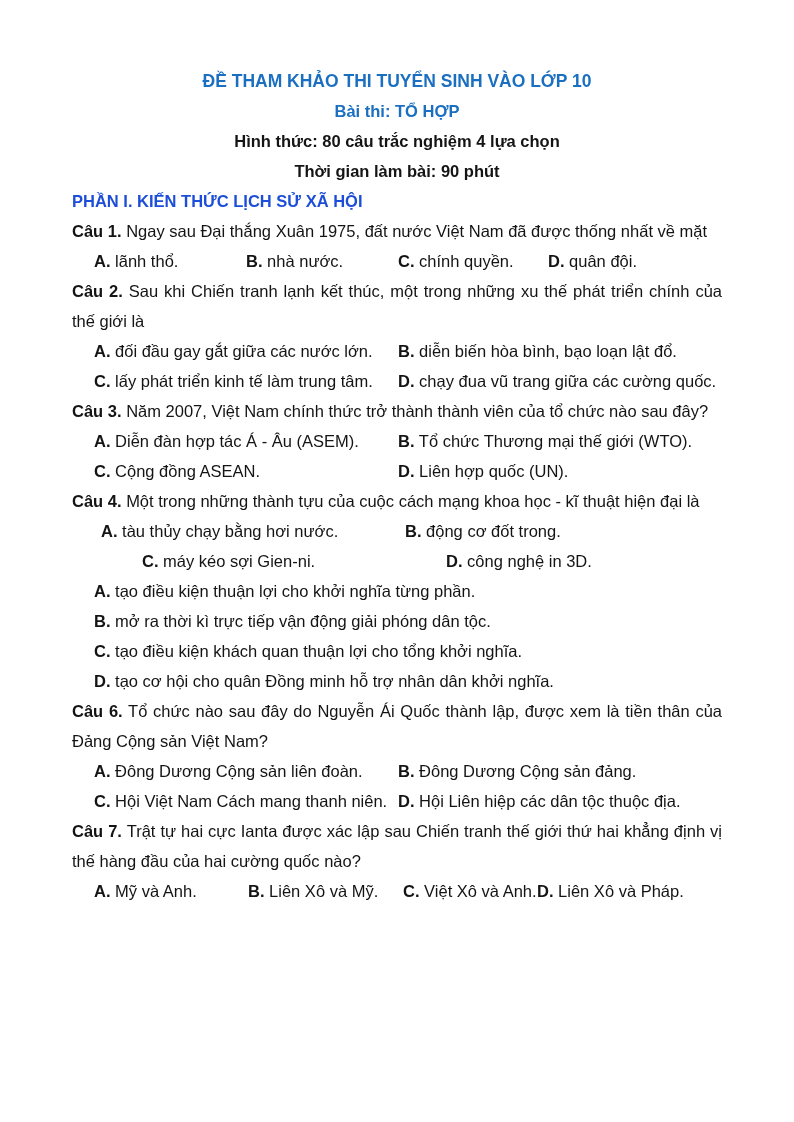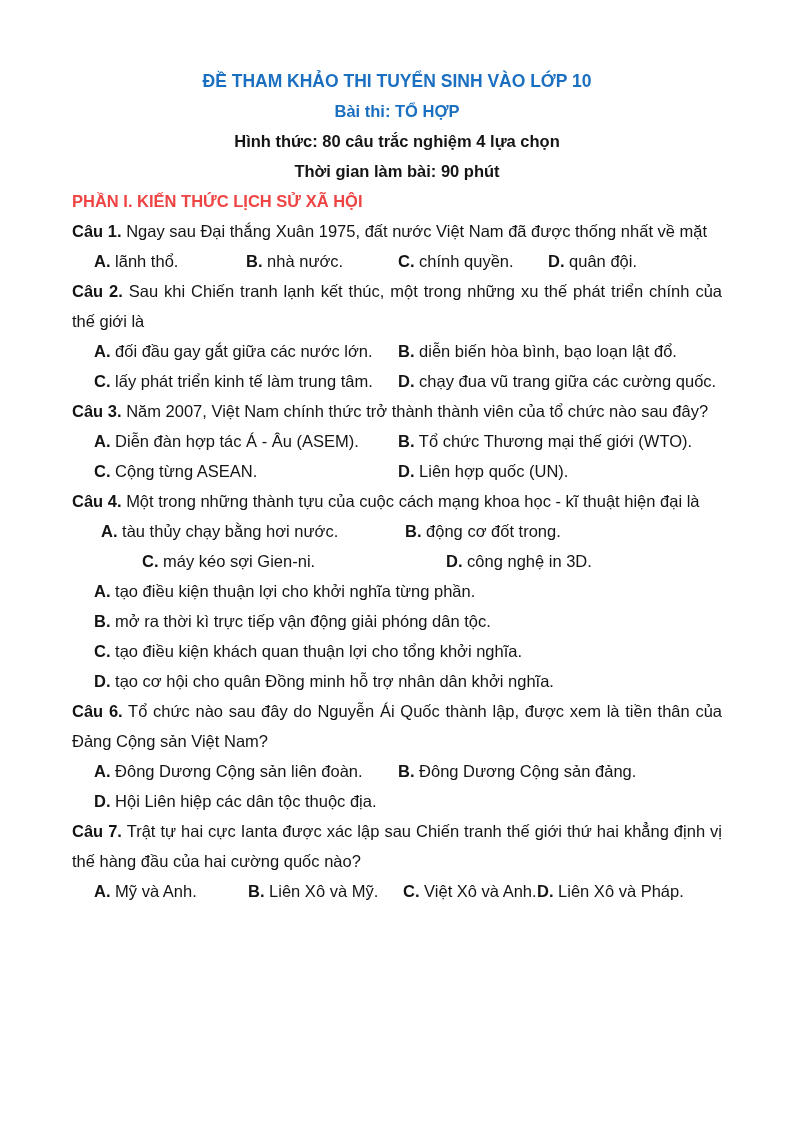--- a/index.html
+++ b/index.html
@@ -7,21 +7,21 @@
     width:794px; height:1122px; box-sizing:border-box;
     padding:66px 72px 0 72px;
     font-family:Liberation Sans, sans-serif;
     font-size:16.5px; line-height:30px; color:#141414;
     overflow:hidden;
   }
   p { margin:0; }
   .c { text-align:center; }
   .b { font-weight:bold; }
   .blue { color:#1b6fc0; }
-  .red { color:#ef4444; }
+  .red { color:#1d4ed8; }
   .title { font-size:17.5px; }
   .qtext { text-align:justify; }
   .qtext b { white-space:nowrap; }
   .opt-row { display:flex; padding-left:22px; }
   .opt { flex:0 0 auto; }
   .opt b { font-weight:bold; }
 </style>
 </head>
 <body>
 
@@ -52,21 +52,21 @@
           <span class="opt"><b>D.</b> <span>chạy đua vũ trang giữa các cường quốc.</span></span>
         </div>
       </div>
       <div>
         <p class="qtext"><b>Câu 3.</b> <span>Năm 2007, Việt Nam chính thức trở thành thành viên của tổ chức nào sau đây?</span></p>
         <div class="opt-row">
           <span class="opt" style="min-width: 304px;"><b>A.</b> <span>Diễn đàn hợp tác Á - Âu (ASEM).</span></span>
           <span class="opt"><b>B.</b> <span>Tổ chức Thương mại thế giới (WTO).</span></span>
         </div>
         <div class="opt-row">
-          <span class="opt" style="min-width: 304px;"><b>C.</b> <span>Cộng từng ASEAN.</span></span>
+          <span class="opt" style="min-width: 304px;"><b>C.</b> <span>Cộng đồng ASEAN.</span></span>
           <span class="opt"><b>D.</b> <span>Liên hợp quốc (UN).</span></span>
         </div>
       </div>
       <div>
         <p class="qtext"><b>Câu 4.</b> <span>Một trong những thành tựu của cuộc cách mạng khoa học - kĩ thuật hiện đại là</span></p>
         <div class="opt-row">
           <span class="opt" style="min-width: 304px; margin-left: 7px;"><b>A.</b> <span>tàu thủy chạy bằng hơi nước.</span></span>
           <span class="opt"><b>B.</b> <span>động cơ đốt trong.</span></span>
         </div>
         <div class="opt-row">
@@ -88,20 +88,21 @@
           <span class="opt"><b>D.</b> <span>tạo cơ hội cho quân Đồng minh hỗ trợ nhân dân khởi nghĩa.</span></span>
         </div>
       </div>
       <div>
         <p class="qtext"><b>Câu 6.</b> <span>Tổ chức nào sau đây do Nguyễn Ái Quốc thành lập, được xem là tiền thân của Đảng Cộng sản Việt Nam?</span></p>
         <div class="opt-row">
           <span class="opt" style="min-width: 304px;"><b>A.</b> <span>Đông Dương Cộng sản liên đoàn.</span></span>
           <span class="opt"><b>B.</b> <span>Đông Dương Cộng sản đảng.</span></span>
         </div>
         <div class="opt-row">
+          <span class="opt" style="min-width: 304px;"><b>C.</b> <span>Hội Việt Nam Cách mang thanh niên.</span></span>
           <span class="opt"><b>D.</b> <span>Hội Liên hiệp các dân tộc thuộc địa.</span></span>
         </div>
       </div>
       <div>
         <p class="qtext"><b>Câu 7.</b> <span>Trật tự hai cực Ianta được xác lập sau Chiến tranh thế giới thứ hai khẳng định vị thế hàng đầu của hai cường quốc nào?</span></p>
         <div class="opt-row">
           <span class="opt" style="min-width: 154px;"><b>A.</b> <span>Mỹ và Anh.</span></span>
           <span class="opt" style="min-width: 155px;"><b>B.</b> <span>Liên Xô và Mỹ.</span></span>
           <span class="opt" style="min-width: 134px;"><b>C.</b> <span>Việt Xô và Anh.</span></span>
           <span class="opt"><b>D.</b> <span>Liên Xô và Pháp.</span></span>

